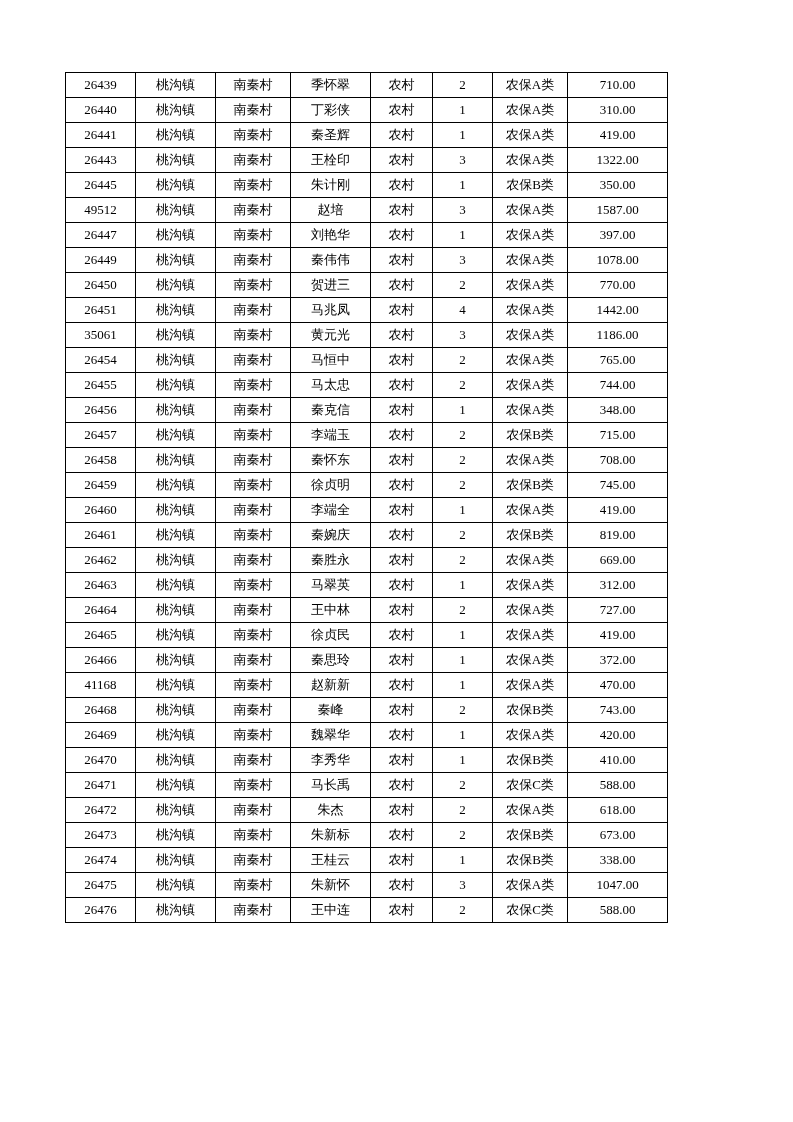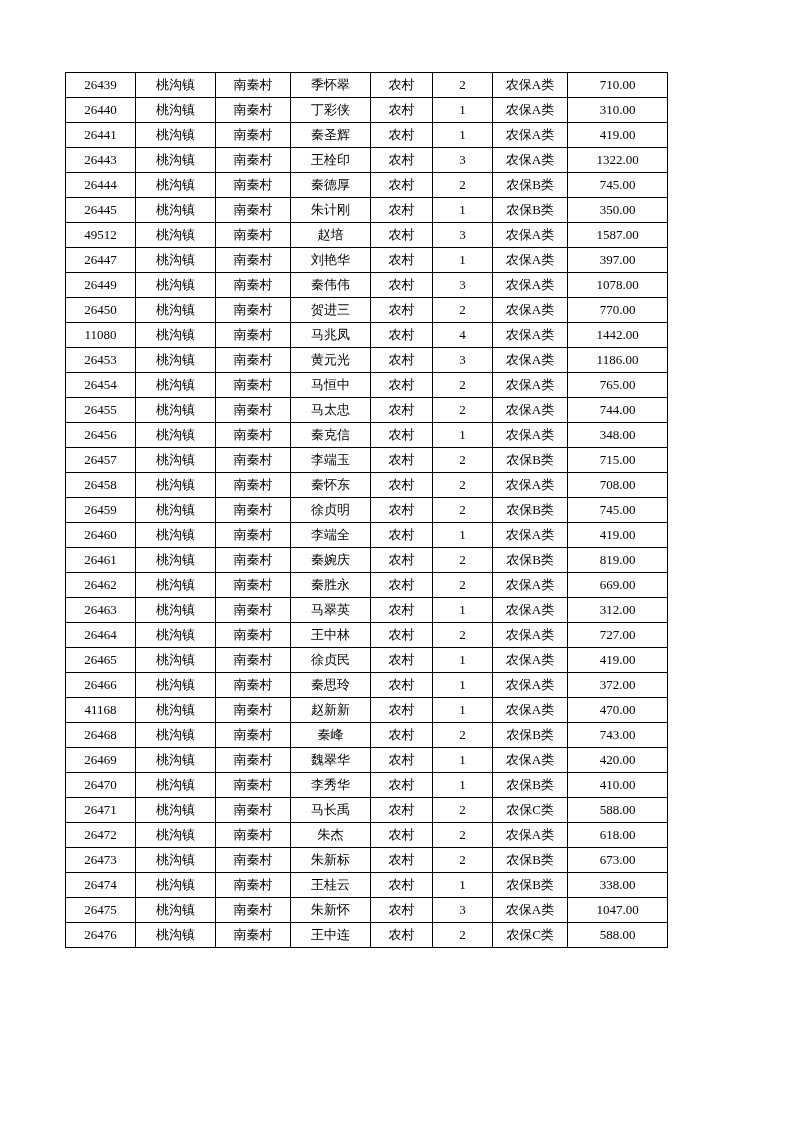--- a/index.html
+++ b/index.html
@@ -98,30 +98,20 @@
           <td>26443</td>
           <td>桃沟镇</td>
           <td>南秦村</td>
           <td>王栓印</td>
           <td>农村</td>
           <td>3</td>
           <td>农保A类</td>
           <td>1322.00</td>
         </tr>
         <tr>
-          <td>26444</td>
-          <td>桃沟镇</td>
-          <td>南秦村</td>
-          <td>秦德厚</td>
-          <td>农村</td>
-          <td>2</td>
-          <td>农保B类</td>
-          <td>745.00</td>
-        </tr>
-        <tr>
           <td>26445</td>
           <td>桃沟镇</td>
           <td>南秦村</td>
           <td>朱计刚</td>
           <td>农村</td>
           <td>1</td>
           <td>农保B类</td>
           <td>350.00</td>
         </tr>
         <tr>
@@ -158,31 +148,31 @@
           <td>26450</td>
           <td>桃沟镇</td>
           <td>南秦村</td>
           <td>贺进三</td>
           <td>农村</td>
           <td>2</td>
           <td>农保A类</td>
           <td>770.00</td>
         </tr>
         <tr>
-          <td>11080</td>
+          <td>26451</td>
           <td>桃沟镇</td>
           <td>南秦村</td>
           <td>马兆凤</td>
           <td>农村</td>
           <td>4</td>
           <td>农保A类</td>
           <td>1442.00</td>
         </tr>
         <tr>
-          <td>26453</td>
+          <td>35061</td>
           <td>桃沟镇</td>
           <td>南秦村</td>
           <td>黄元光</td>
           <td>农村</td>
           <td>3</td>
           <td>农保A类</td>
           <td>1186.00</td>
         </tr>
         <tr>
           <td>26454</td>

